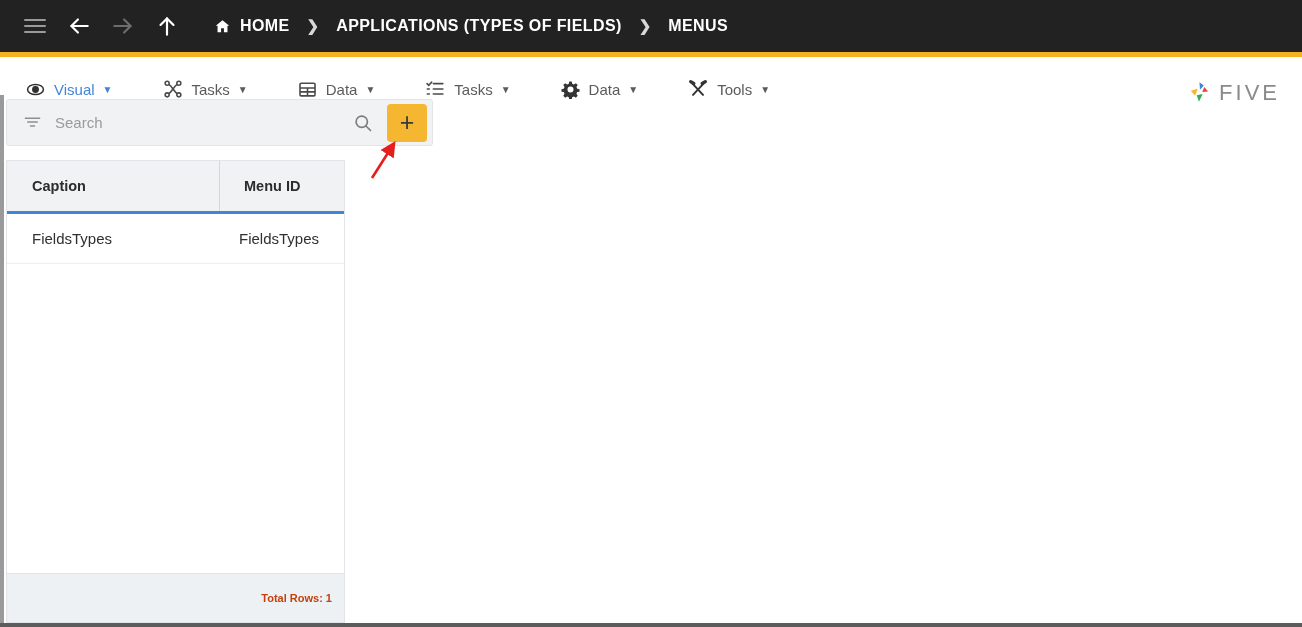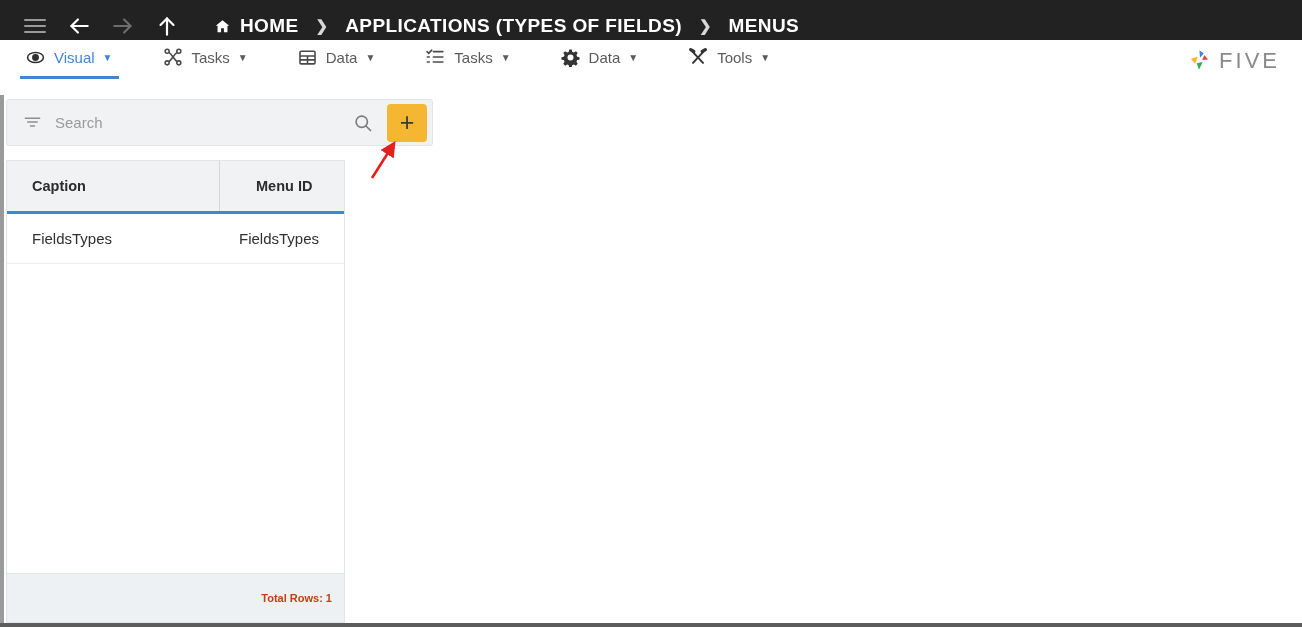--- a/index.html
+++ b/index.html
@@ -23,21 +23,21 @@
     width: 34px; height: 34px; margin-right: 10px; cursor: pointer;
   }
   .icon-btn svg { display: block; }
   .hamburger-lines { width: 22px; }
   .hamburger-lines span {
     display: block; height: 2px; background: #9a9a9a; margin: 4px 0; border-radius: 1px;
   }
   .crumbs { display: flex; align-items: center; margin-left: 8px; }
   .crumb {
     display: flex; align-items: center;
-    color: #ffffff; font-size: 19px; font-weight: bold;
+    color: #ffffff; font-size: 16px; font-weight: bold;
     letter-spacing: 0.4px; cursor: pointer; white-space: nowrap;
   }
   .crumb.home { margin-left: 4px; }
   .crumb-sep { color: #d8d8d8; font-size: 15px; margin: 0 17px; font-weight: bold; }
   .home-icon { margin-right: 9px; display: flex; }
 
   .topbar-right {
     position: absolute; right: 14px; top: 0; height: 52px;
     display: flex; align-items: center;
   }
@@ -62,21 +62,21 @@
   }
 
   
   .amber-bar {
     position: absolute; left: 0; top: 52px; width: 1302px; height: 5px;
     background: #f4b223;
   }
 
   
   .menubar {
-    position: absolute; left: 0; top: 40px; width: 1302px; height: 38px;
+    position: absolute; left: 0; top: 72px; width: 1302px; height: 38px;
     background: #ffffff;
     display: flex; align-items: flex-start;
   }
   .menu-item {
     position: relative; display: flex; align-items: center;
     height: 34px; padding: 0 14px; cursor: pointer;
     color: #5b5b5b; font-size: 15px;
   }
   .menu-item .mi-icon { display: flex; align-items: center; margin-right: 9px; }
   .menu-item .mi-caret { margin-left: 8px; font-size: 10px; }
@@ -129,21 +129,21 @@
     position: relative; height: 53px; background: #f1f2f4;
     display: flex; align-items: center;
     border-bottom: 3px solid #4285d8;
   }
   .th {
     font-size: 14.5px; font-weight: bold; color: #2c2c2c;
     display: flex; align-items: center; height: 100%;
     cursor: pointer;
   }
   .th.c1 { width: 212px; padding-left: 25px; }
-  .th.c2 { flex: 1; padding-left: 36px; border-left: 1px solid #d4d6d9; }
+  .th.c2 { flex: 1; padding-left: 24px; border-left: 1px solid #d4d6d9; }
   .grid-body { flex: 1; background: #fff; }
   .row {
     display: flex; align-items: center; height: 50px;
     border-bottom: 1px solid #eceef0; cursor: pointer;
   }
   .td { font-size: 15px; color: #303030; }
   .td.c1 { width: 212px; padding-left: 25px; }
   .td.c2 { flex: 1; padding-left: 20px; }
   .grid-foot {
     height: 49px; background: #eef1f3; border-top: 1px solid #e2e4e7;

